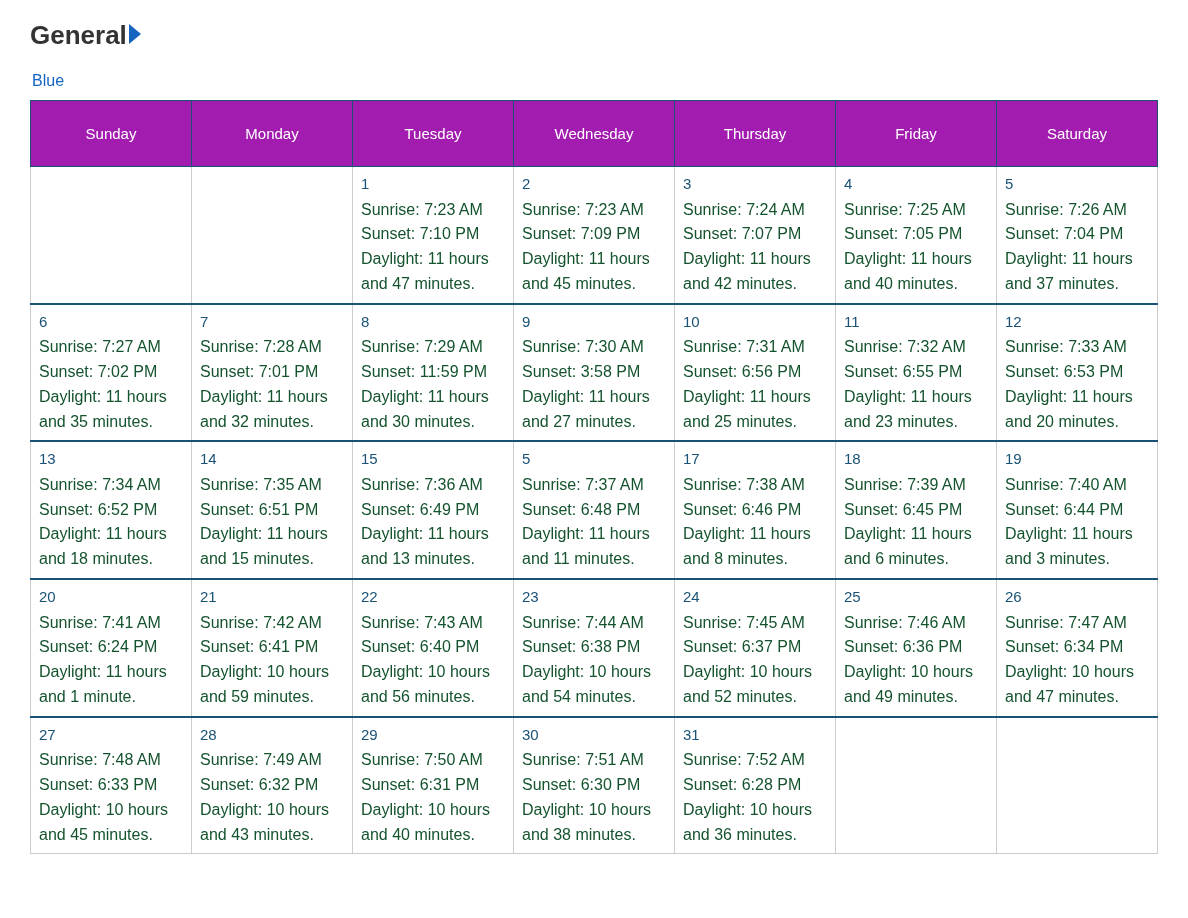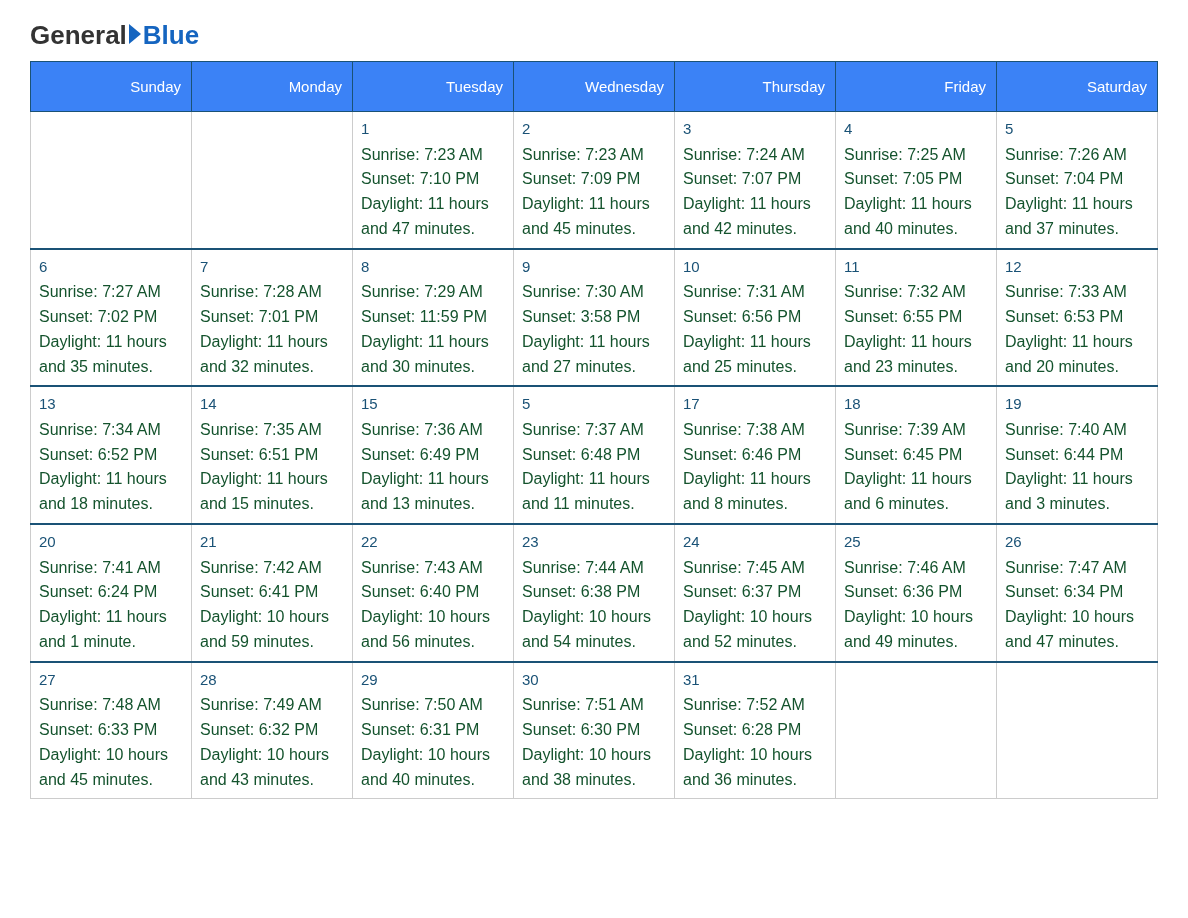--- a/index.html
+++ b/index.html
@@ -28,28 +28,30 @@
       border-top: 10px solid transparent;
       border-bottom: 10px solid transparent;
       display: inline-block;
       margin-left: 2px;
       vertical-align: middle;
       position: relative;
       top: -2px;
     }
     .logo-wrapper {
       display: flex;
+      flex-direction: column;
+      gap: 21px;
     }
     .logo-line1 {
       display: flex;
       align-items: center;
     }
     .logo-line2 {
-      font-size: 26px;
-      font-weight: bold;
+      font-size: 16px;
+      font-weight: normal;
       color: #1565c0;
       margin-left: 2px;
     }
     .title-section {
       text-align: right;
     }
     .month-title {
       font-size: 52px;
       font-weight: normal;
       color: #222;
@@ -59,26 +61,26 @@
       font-size: 20px;
       color: #333;
       margin-top: 4px;
     }
     .calendar-table {
       width: 100%;
       border-collapse: collapse;
       margin-top: 10px;
     }
     .calendar-table th {
-      background-color: #3b82f6;
+      background-color: #a21caf;
       color: #fff;
-      padding: 16px 10px;
+      padding: 24px 10px;
       font-size: 15px;
       font-weight: normal;
-      text-align: right;
+      text-align: center;
       border: 1px solid #1a5276;
     }
     .calendar-table td {
       vertical-align: top;
       padding: 6px 8px;
       border: 1px solid #ccc;
       width: calc(100% / 7);
       min-height: 100px;
       font-size: 13px;
       color: #222;

